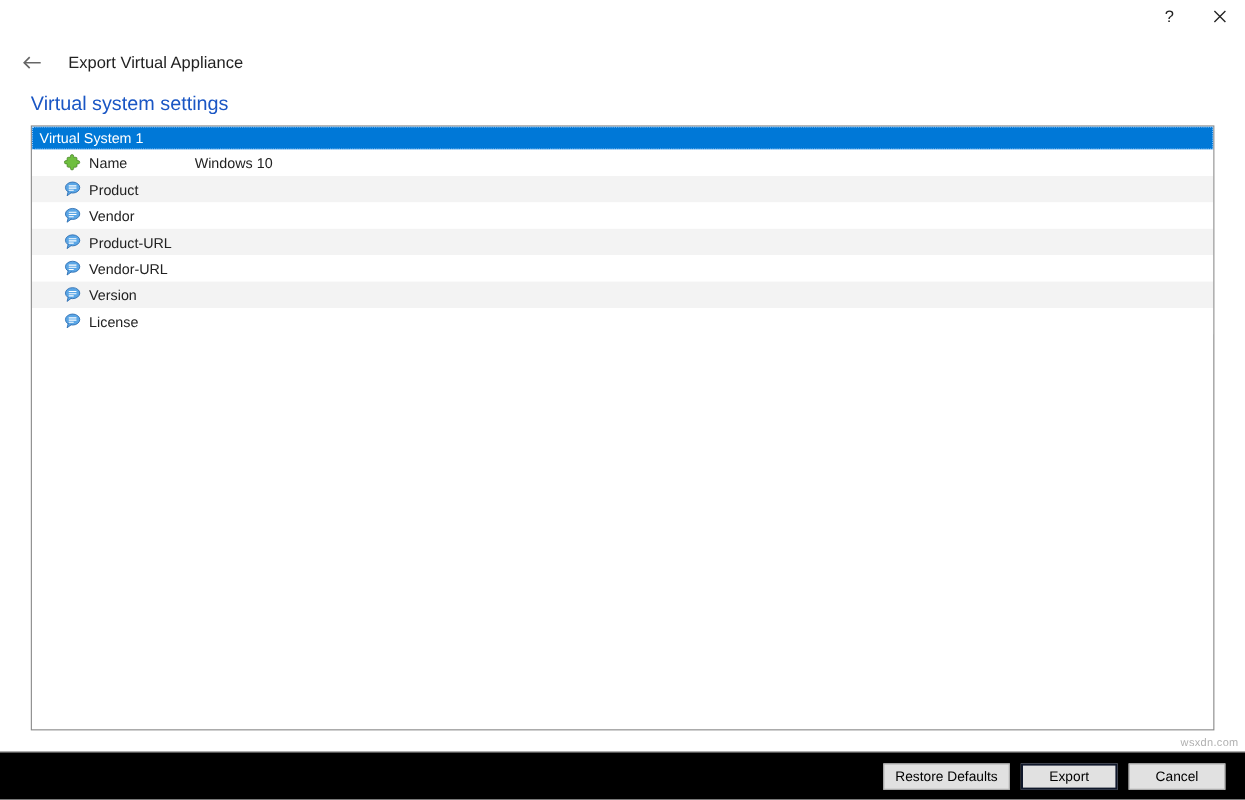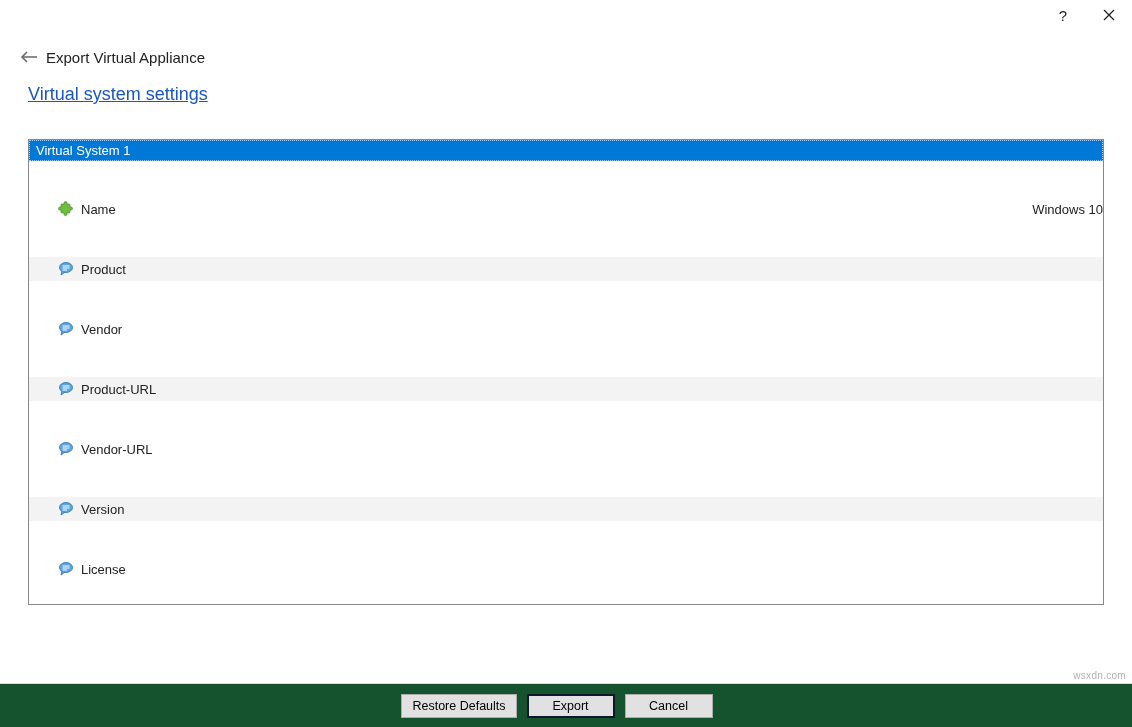--- a/index.html
+++ b/index.html
@@ -26,94 +26,91 @@
     width: 46px; height: 30px;
     display: flex; align-items: center; justify-content: center;
     color: #222;
     font-size: 14px;
   }
   .titlebar .tb-btn svg { stroke: #222; }
   .header {
     display: flex;
     align-items: center;
     padding: 8px 20px 18px 20px;
-    gap: 8px;
+    gap: 24px;
   }
   .back-arrow {
     width: 18px; height: 18px;
     display:flex; align-items:center; justify-content:center;
   }
   .header-title {
     font-size: 15px;
     color: #222;
   }
   .content {
     padding: 0 28px;
   }
   .section-title {
     font-size: 18px;
     color: #1a56c4;
     font-weight: 400;
-    margin-bottom: 34px;
-    text-decoration: underline;
+    margin-bottom: 9px;
   }
   .description {
     font-size: 13px;
     color: #222;
     margin-bottom: 10px;
     padding-left: 4px;
   }
   .table-wrap {
     border: 1px solid #888;
-    height: 466px;
+    height: 550px;
     background: #fff;
     overflow: hidden;
   }
   .vs-header {
     background: #0078d7;
     color: #fff;
     padding: 2px 6px;
     font-size: 13px;
     border: 1px dotted #9ecfff;
     border-width: 1px;
   }
   .vs-row {
     display: flex;
     align-items: center;
     height: 24px;
     font-size: 13px;
-    margin-top: 36px;
   }
   .vs-row:nth-child(even){ background:#f3f3f3; }
   .vs-row:nth-child(odd){ background:#ffffff; }
   .vs-icon {
     width: 18px; height: 18px;
     margin-left: 28px;
     margin-right: 6px;
     display:flex; align-items:center; justify-content:center;
     flex: 0 0 18px;
   }
   .vs-label {
     flex: 0 0 96px;
     color:#222;
   }
   .vs-value {
     flex: 1;
     color:#222;
-    text-align:right;
   }
   .footer {
     position: absolute;
     bottom: 0; left: 0; right: 0;
     height: 44px;
     border-top: 1px solid #d9d9d9;
-    background: #14532d;
+    background: #000000;
     display: flex;
     align-items: center;
-    justify-content: center;
+    justify-content: flex-end;
     padding-right: 18px;
     gap: 10px;
   }
   .btn {
     height: 24px;
     min-width: 88px;
     padding: 0 10px;
     font-size: 12.5px;
     font-family: inherit;
     background: #e1e1e1;

